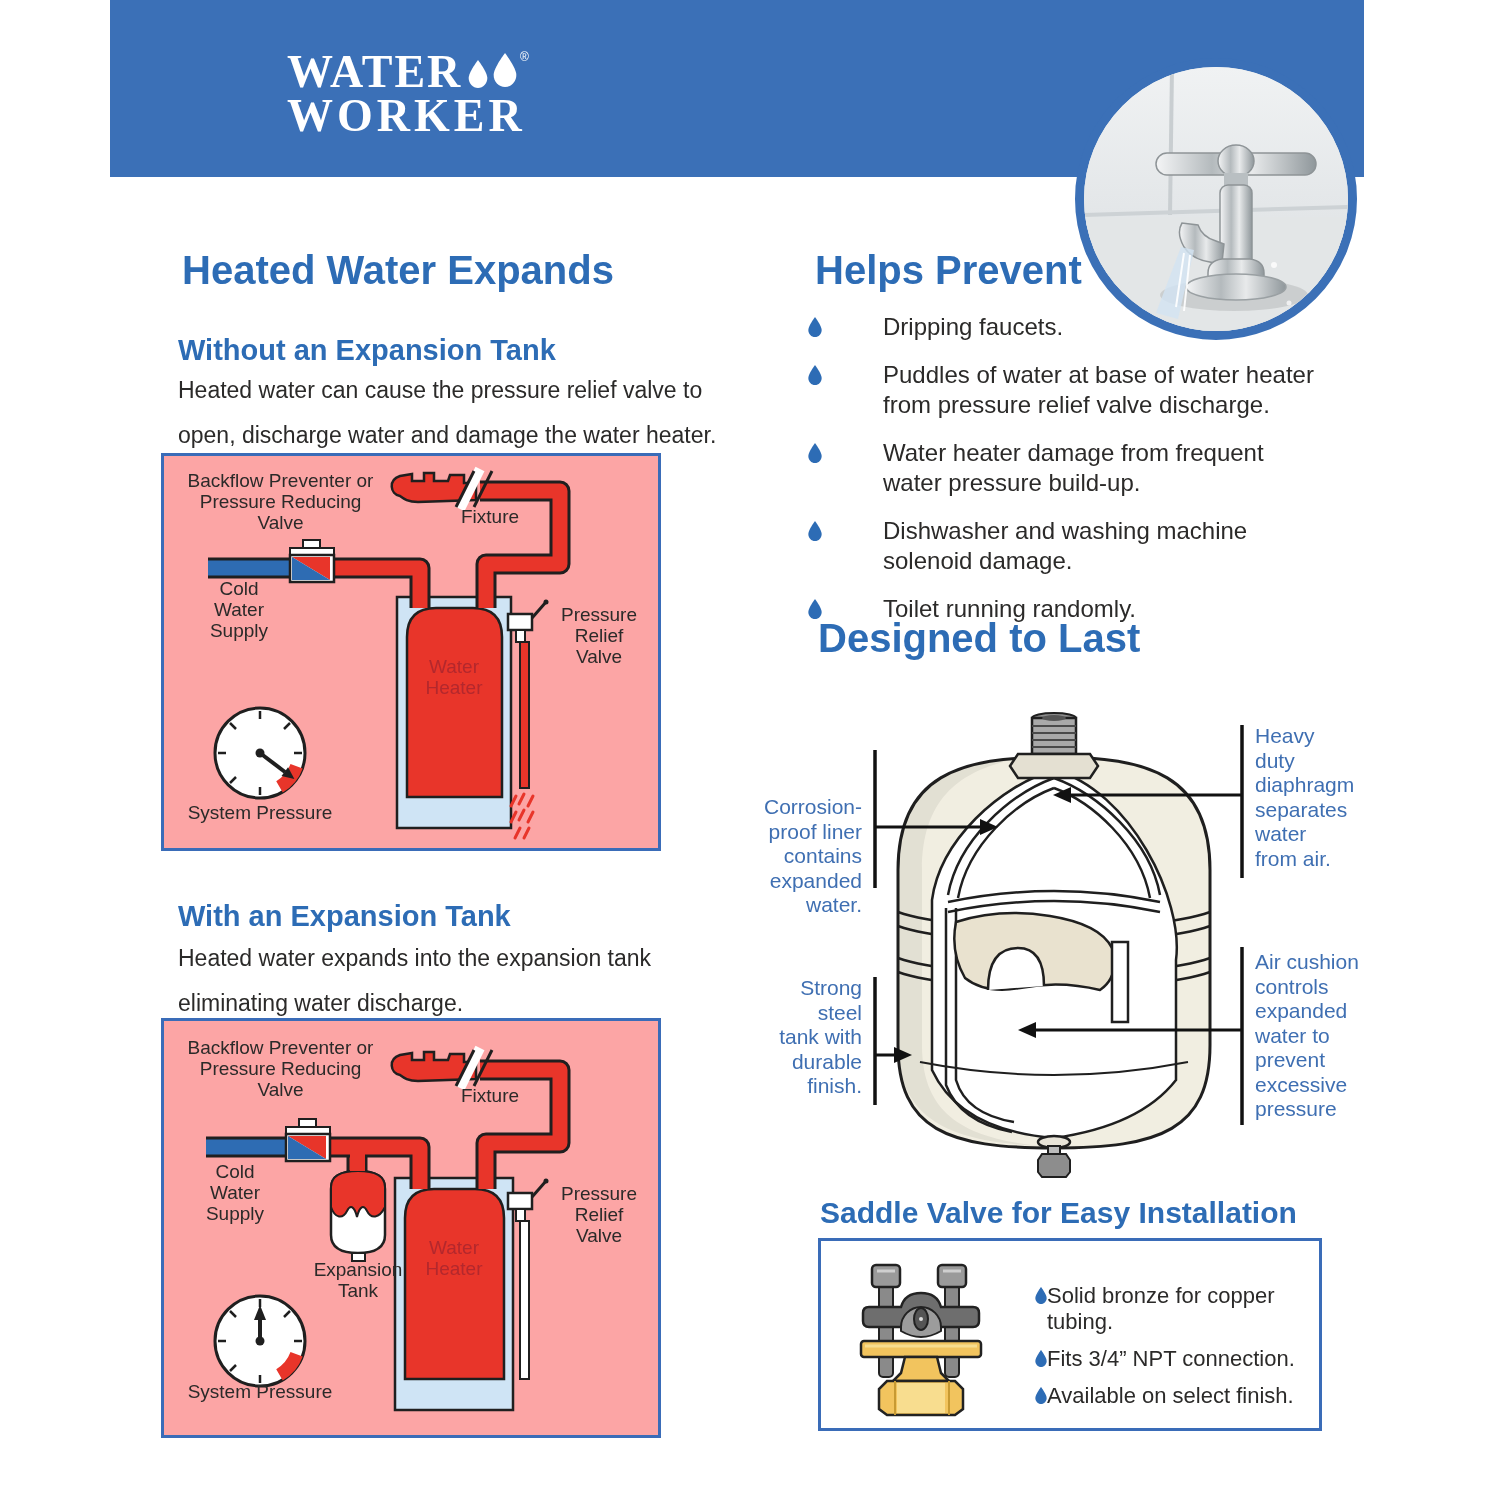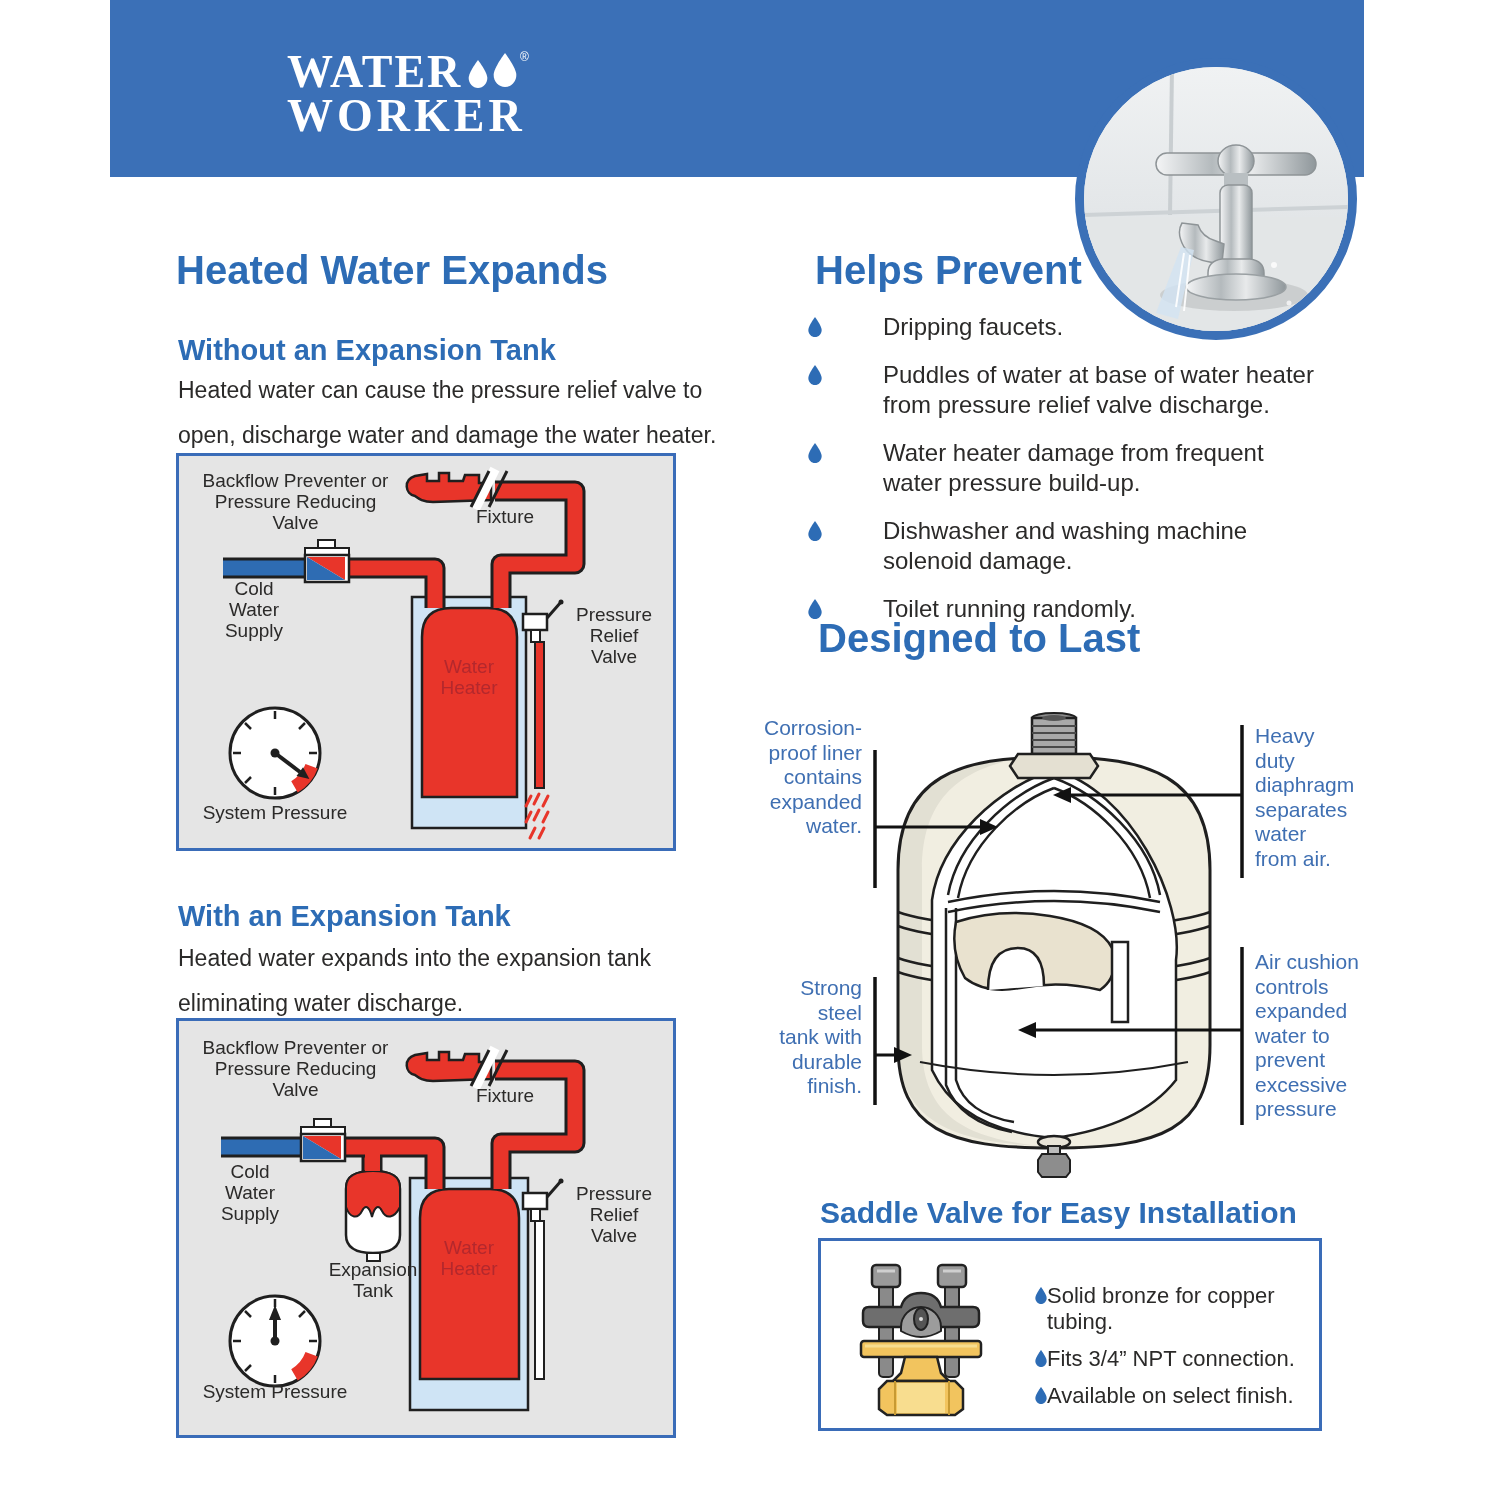--- a/index.html
+++ b/index.html
@@ -17,21 +17,21 @@
   .logo .drop2{position:absolute;left:206px;top:3px;}
   .logo .reg{position:absolute;left:233px;top:0px;font-size:12px;font-family:"Liberation Sans",sans-serif;}
 
   .photo{position:absolute;left:1075px;top:58px;width:282px;height:282px;border-radius:50%;
          border:9px solid #3b70b7;box-sizing:border-box;overflow:hidden;background:#e9ebec;}
 
   h1.sec{position:absolute;margin:0;font-size:40px;font-weight:bold;color:#2d6cb5;letter-spacing:0;}
   h2.sub{position:absolute;margin:0;font-size:29px;font-weight:bold;color:#2d6cb5;}
   .body-p{position:absolute;font-size:23px;line-height:45px;color:#2b2a29;}
 
-  .diag{position:absolute;left:176px;width:494px;border:3px solid #3a6cb8;background:#e5e5e5;box-sizing:content-box;}
+  .diag{position:absolute;left:161px;width:494px;border:3px solid #3a6cb8;background:#fca5a5;box-sizing:content-box;}
   .diag svg{display:block;}
   .dlabel{position:absolute;font-size:19px;line-height:21px;text-align:center;color:#2b2a29;}
   .dlabel.red{color:#b3282d;}
 
   .hp-list{position:absolute;left:808px;top:312px;width:600px;list-style:none;margin:0;padding:0;}
   .hp-list li{display:flex;align-items:flex-start;margin-bottom:18px;gap:48px;}
   .hp-list .txt{font-size:24px;line-height:30px;margin-left:13px;}
   .drop-ic{flex:none;margin-top:5px;}
 
   .callout{position:absolute;font-size:21px;line-height:24.5px;color:#3f6fb2;}
@@ -90,21 +90,21 @@
       <path d="M138 196 Q110 196 100 180 Q92 166 98 156 L114 158 Q118 170 132 174 L140 177 Z" fill="url(#chrome)" stroke="#8e9497" stroke-width="1.5"></path>
       <path d="M124 222 V206 Q124 194 138 192 H166 Q180 194 180 206 V222 Z" fill="url(#chrome)" stroke="#8e9497" stroke-width="1.5"></path>
       <ellipse cx="152" cy="220" rx="50" ry="13" fill="url(#chrome)" stroke="#9aa0a3" stroke-width="1.5"></ellipse>
       <path d="M97 180 L110 183 L94 252 L72 246 Z" fill="rgba(210,228,242,0.8)"></path>
       <path d="M100 186 L92 240 M106 188 L100 244" stroke="rgba(255,255,255,0.9)" stroke-width="2"></path>
       <circle cx="190" cy="198" r="3" fill="#fff" opacity="0.8"></circle>
         <circle cx="205" cy="236" r="2.5" fill="#fff" opacity="0.7"></circle>
     </svg>
   </div>
 
-  <h1 class="sec" style="left:176px;top:248px;">Heated Water Expands</h1>
+  <h1 class="sec" style="left:182px;top:248px;">Heated Water Expands</h1>
 
   <h2 class="sub" style="left:178px;top:334px;">Without an Expansion Tank</h2>
   <div class="body-p pre" style="left:178px;top:368px;">Heated water can cause the pressure relief valve to
 open, discharge water and damage the water heater.</div>
 
   <div class="diag" style="top:453px;height:392px;">
     <svg width="494" height="392" viewBox="0 0 494 392">
       <rect x="233" y="141" width="114" height="231" fill="#cfe4f5" stroke="#1f1f1f" stroke-width="2.5"></rect>
       <path d="M243 341 V181 Q243 152 272 152 H309 Q338 152 338 181 V341 Z" fill="#e8352a" stroke="#1f1f1f" stroke-width="2.5"></path>
       <path d="M44 112 H132" stroke="#1f1f1f" stroke-width="21" fill="none"></path>
@@ -323,21 +323,21 @@
       <line x1="482" y1="105" x2="309" y2="105"></line>
       <line x1="115" y1="365" x2="136" y2="365"></line>
       <line x1="482" y1="340" x2="274" y2="340"></line>
     </g>
     <polygon points="238,137 220,129 220,145" fill="#111111"></polygon>
     <polygon points="293,105 311,97 311,113" fill="#111111"></polygon>
     <polygon points="152,365 134,357 134,373" fill="#111111"></polygon>
     <polygon points="258,340 276,332 276,348" fill="#111111"></polygon>
   </svg>
 
-  <div class="callout right pre" style="left:740px;top:716px;width:122px;">Corrosion-
+  <div class="callout right pre" style="left:740px;top:795px;width:122px;">Corrosion-
 proof liner
 contains
 expanded
 water.</div>
   <div class="callout pre" style="left:1255px;top:724px;width:150px;">Heavy
 duty
 diaphragm
 separates
 water
 from air.</div>

